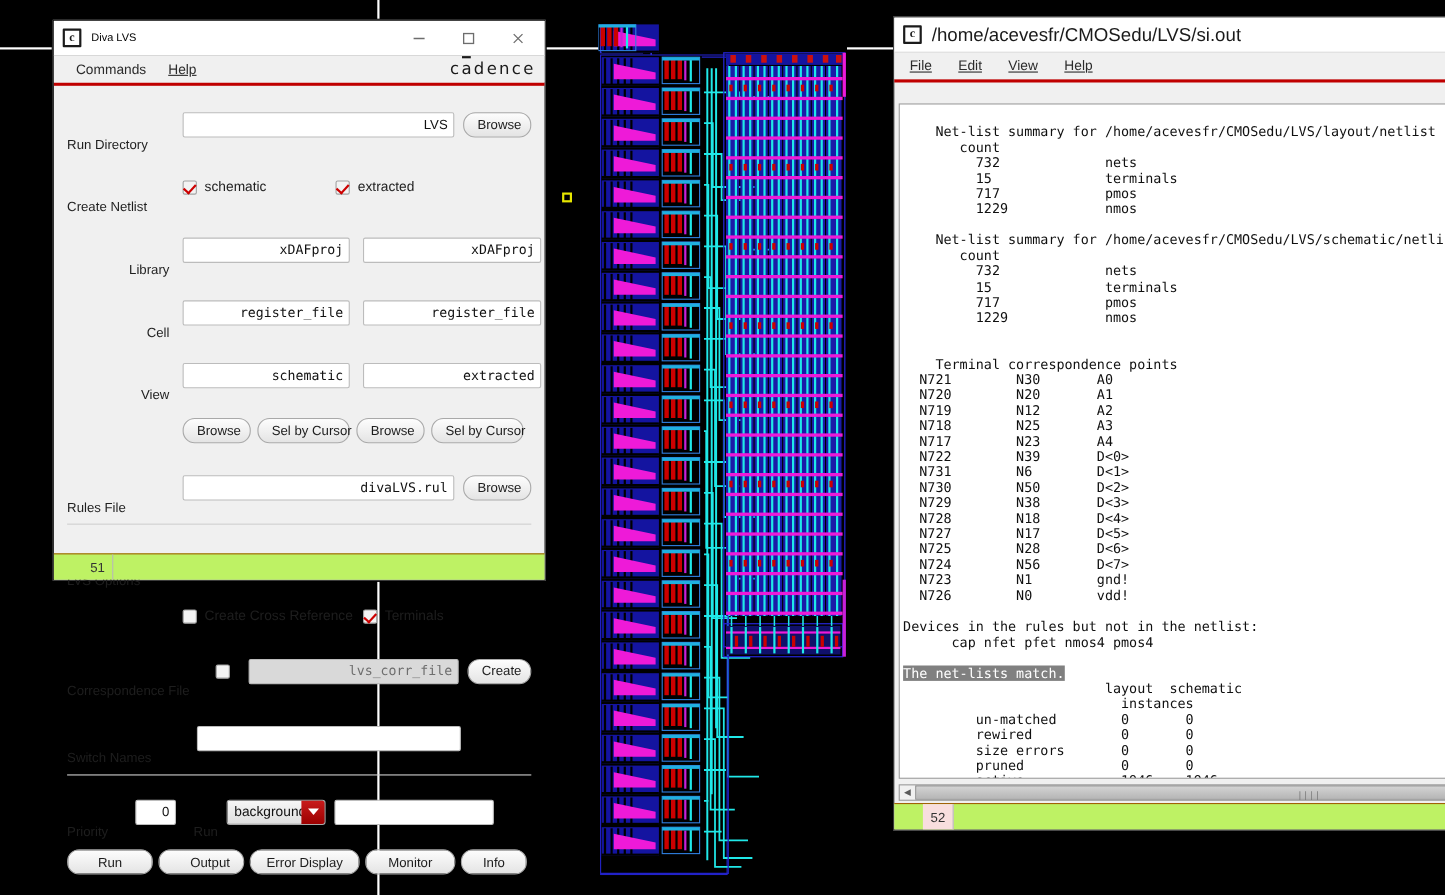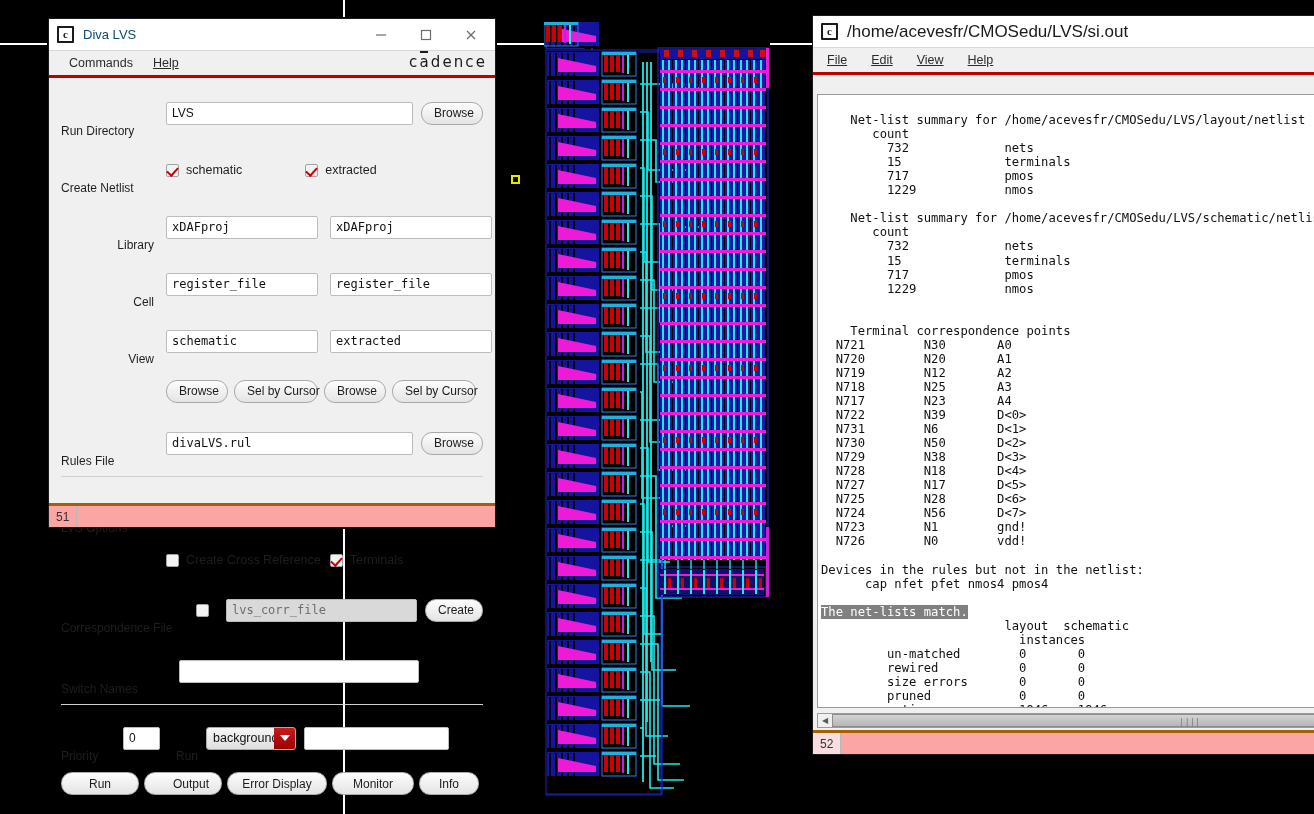--- a/index.html
+++ b/index.html
@@ -38,21 +38,21 @@
   }
   .app-icon {
     width: 17px; height: 17px;
     border: 2px solid #1b1b1b; background: #fff;
     color: #1b1b1b; font-size: 11px; font-weight: bold;
     font-family: "Liberation Serif", serif;
     display: flex; align-items: center; justify-content: center;
     line-height: 1; border-radius: 1px; flex: none;
   }
   .win-title {
-    margin-left: 9px; font-size: 13px; color: #0c4a6e;
+    margin-left: 9px; font-size: 10px; color: #000000;
     white-space: nowrap; overflow: hidden;
   }
   .win-btns { margin-left: auto; display: flex; align-items: center; }
   .win-btn {
     width: 45px; height: 31px;
     display: flex; align-items: center; justify-content: center;
     color: #6d6d6d;
   }
   .win-btn svg { display: block; }
 
@@ -84,20 +84,21 @@
   .lbl { font-size: 12px; color: #1e1e1e; white-space: nowrap; margin-top: 36px; }
   .lbl-w { width: 105px; flex: none; }
   .lbl-ind { width: 105px; flex: none; text-align: right; padding-right: 12px; }
 
   input.tf {
     font-family: "DejaVu Sans Mono", monospace;
     font-size: 12px; color: #111;
     background: #fff; border: 1px solid #bcbcbc;
     height: 23px; padding: 0 5px; outline: none;
     border-radius: 2px;
+    text-align: right;
   }
   input.tf.disabled { background: #d9d9d9; color: #6e6e6e; border-color: #bbb; }
   input.tf.plain { font-family: "Liberation Sans", sans-serif; }
 
   .btn {
     font-family: "Liberation Sans", sans-serif;
     font-size: 12px; color: #1c1c1c;
     background: linear-gradient(#fdfdfd, #e4e4e4);
     border: 1px solid #a9a9a9; border-radius: 11px;
     height: 23px; padding: 0 12px; cursor: default;
@@ -132,23 +133,23 @@
     border-radius: 0 2px 2px 0;
     display: flex; align-items: center; justify-content: center;
   }
   .sel .arrowbox::after {
     content: ""; border-left: 5px solid transparent;
     border-right: 5px solid transparent; border-top: 6px solid #fff;
   }
 
   .statusbar {
     position: absolute; left: 0; right: 0; bottom: 0;
-    height: 24px; background: #fca5a5;
-    border-top: 3px solid #a16207;
-    display: flex; align-items: center;
+    height: 24px; background: #bef264;
+    border-top: 1px solid #a16207;
+    display: flex; align-items: center; padding-left: 26px;
   }
   .statusbar .num {
     font-size: 12px; color: #333; padding: 0 7px;
     border-right: 1px solid #b8b8b8; height: 100%;
     display: flex; align-items: center;
     font-family: "Liberation Sans", sans-serif;
   }
   .statusbar .num.pink { background: #f8dede; }
   .statusbar .field { flex: 1; height: 100%; }
 

